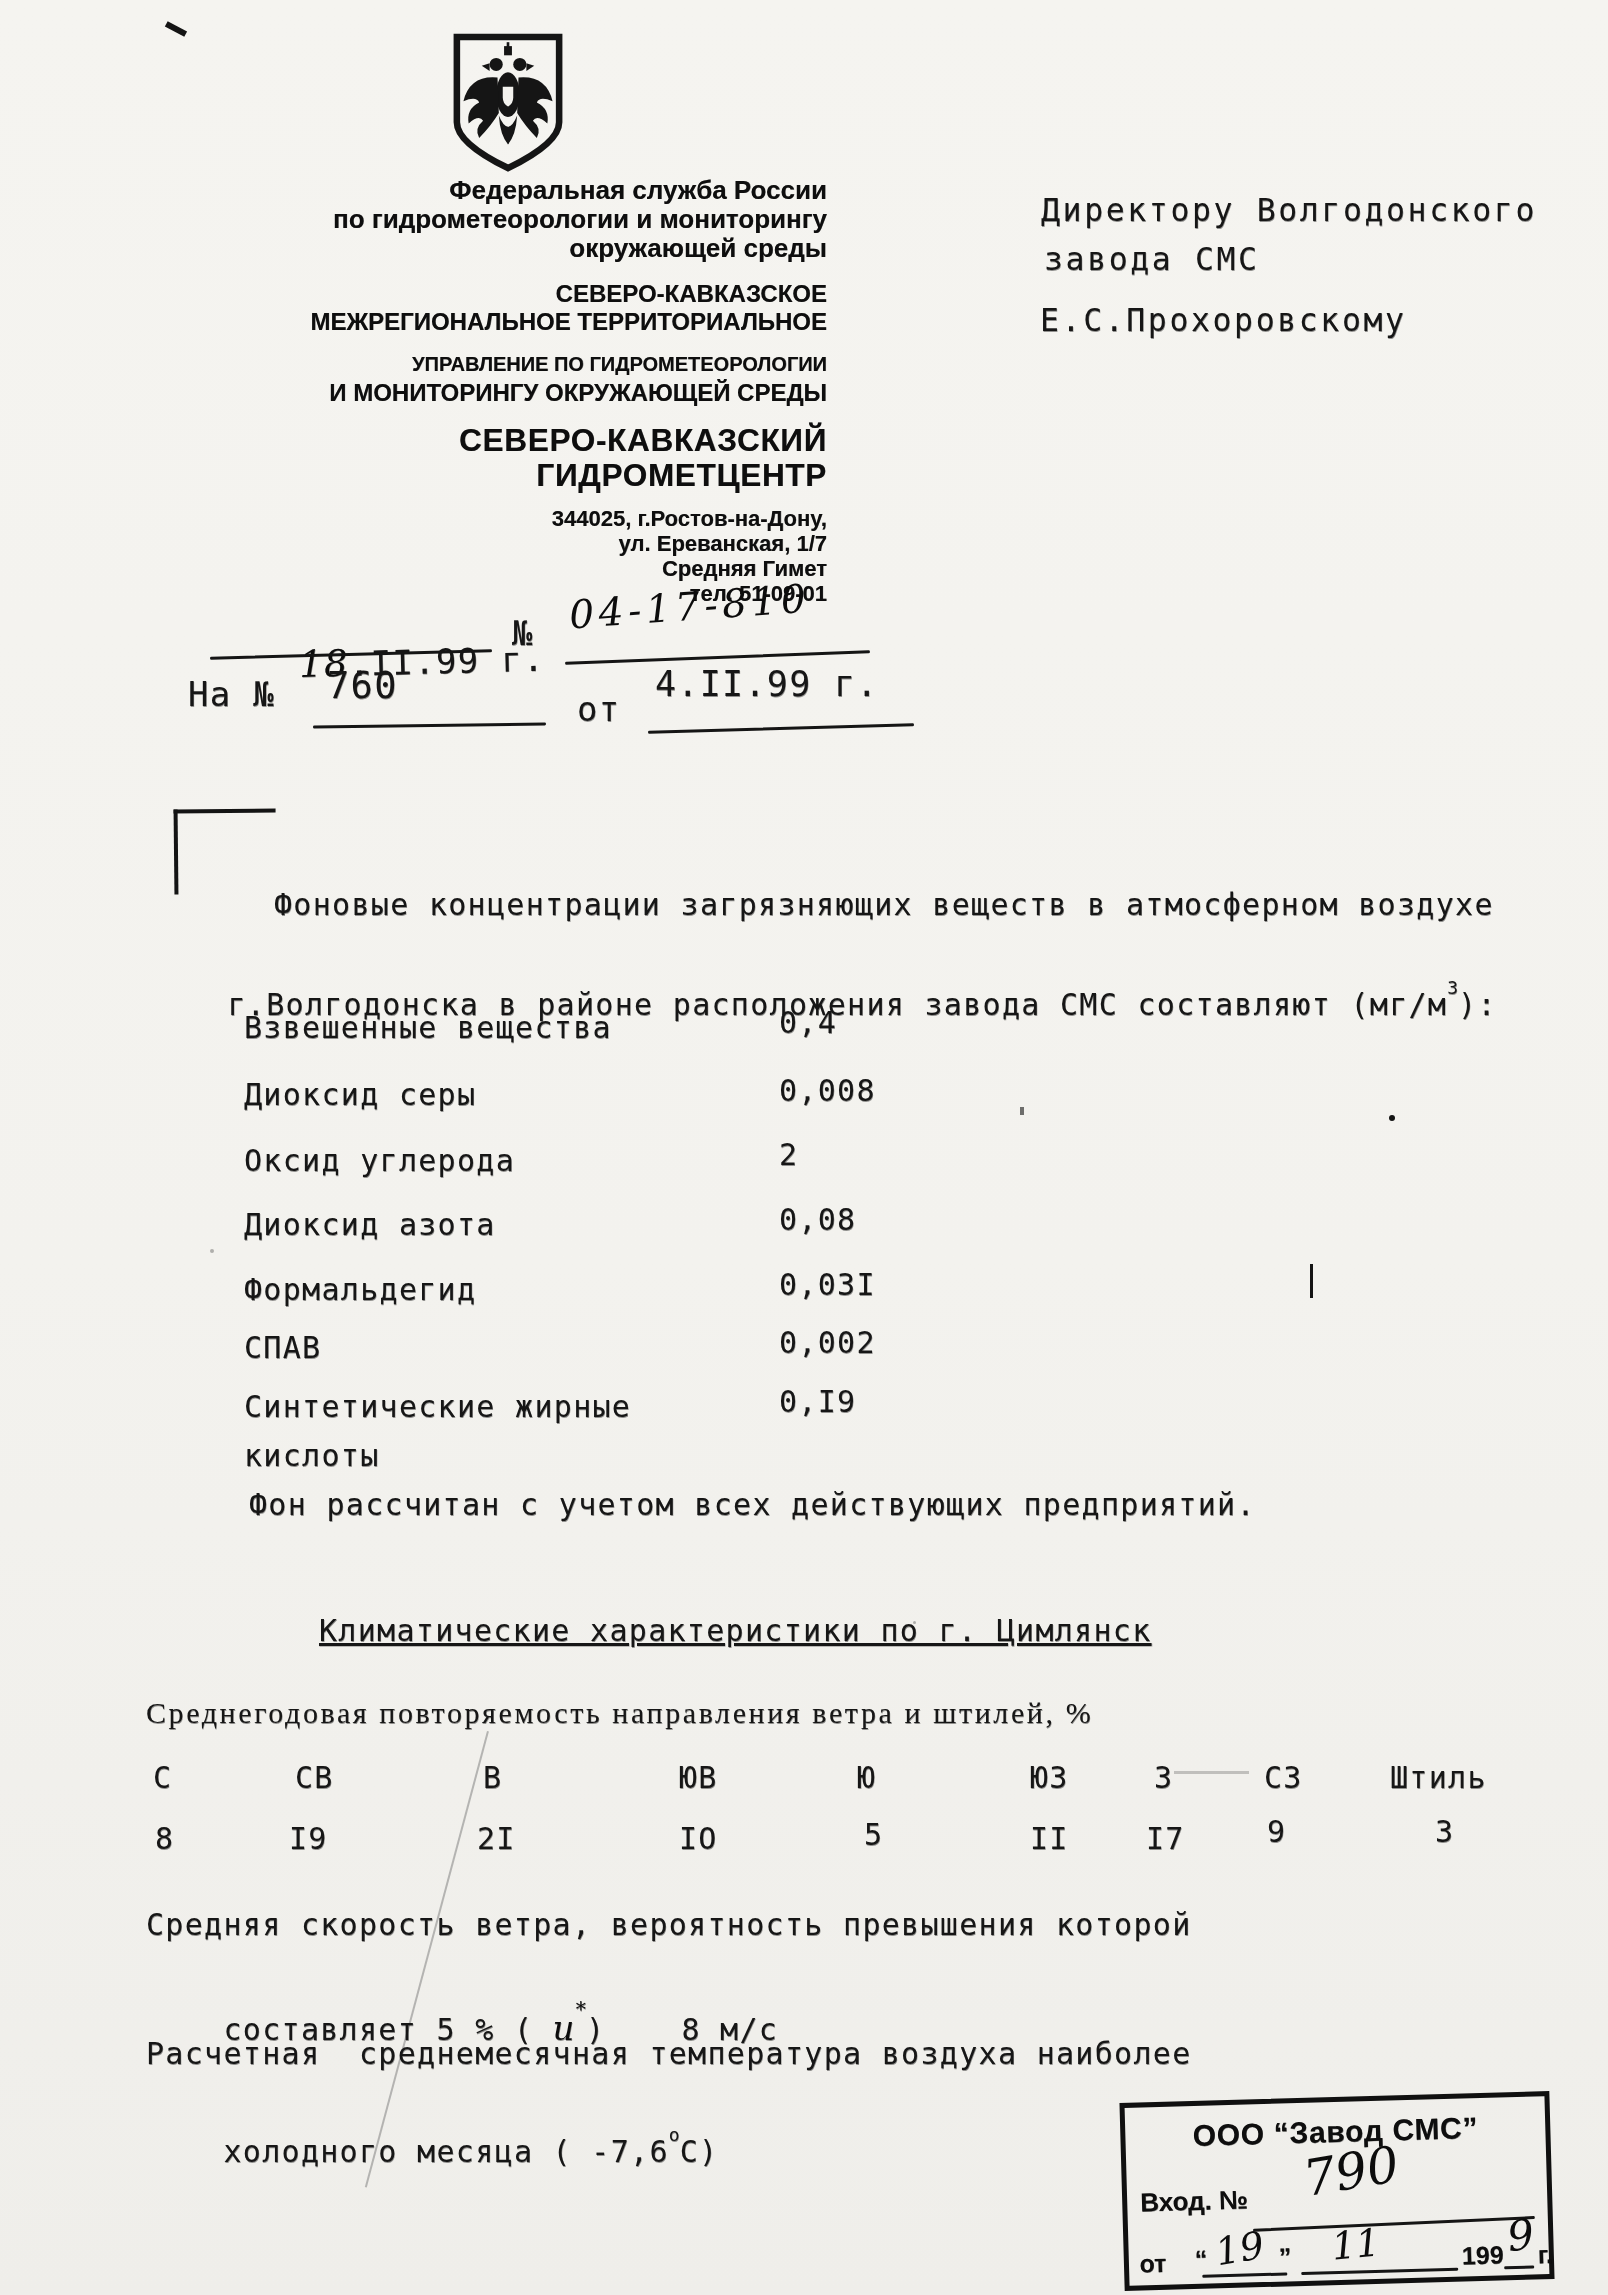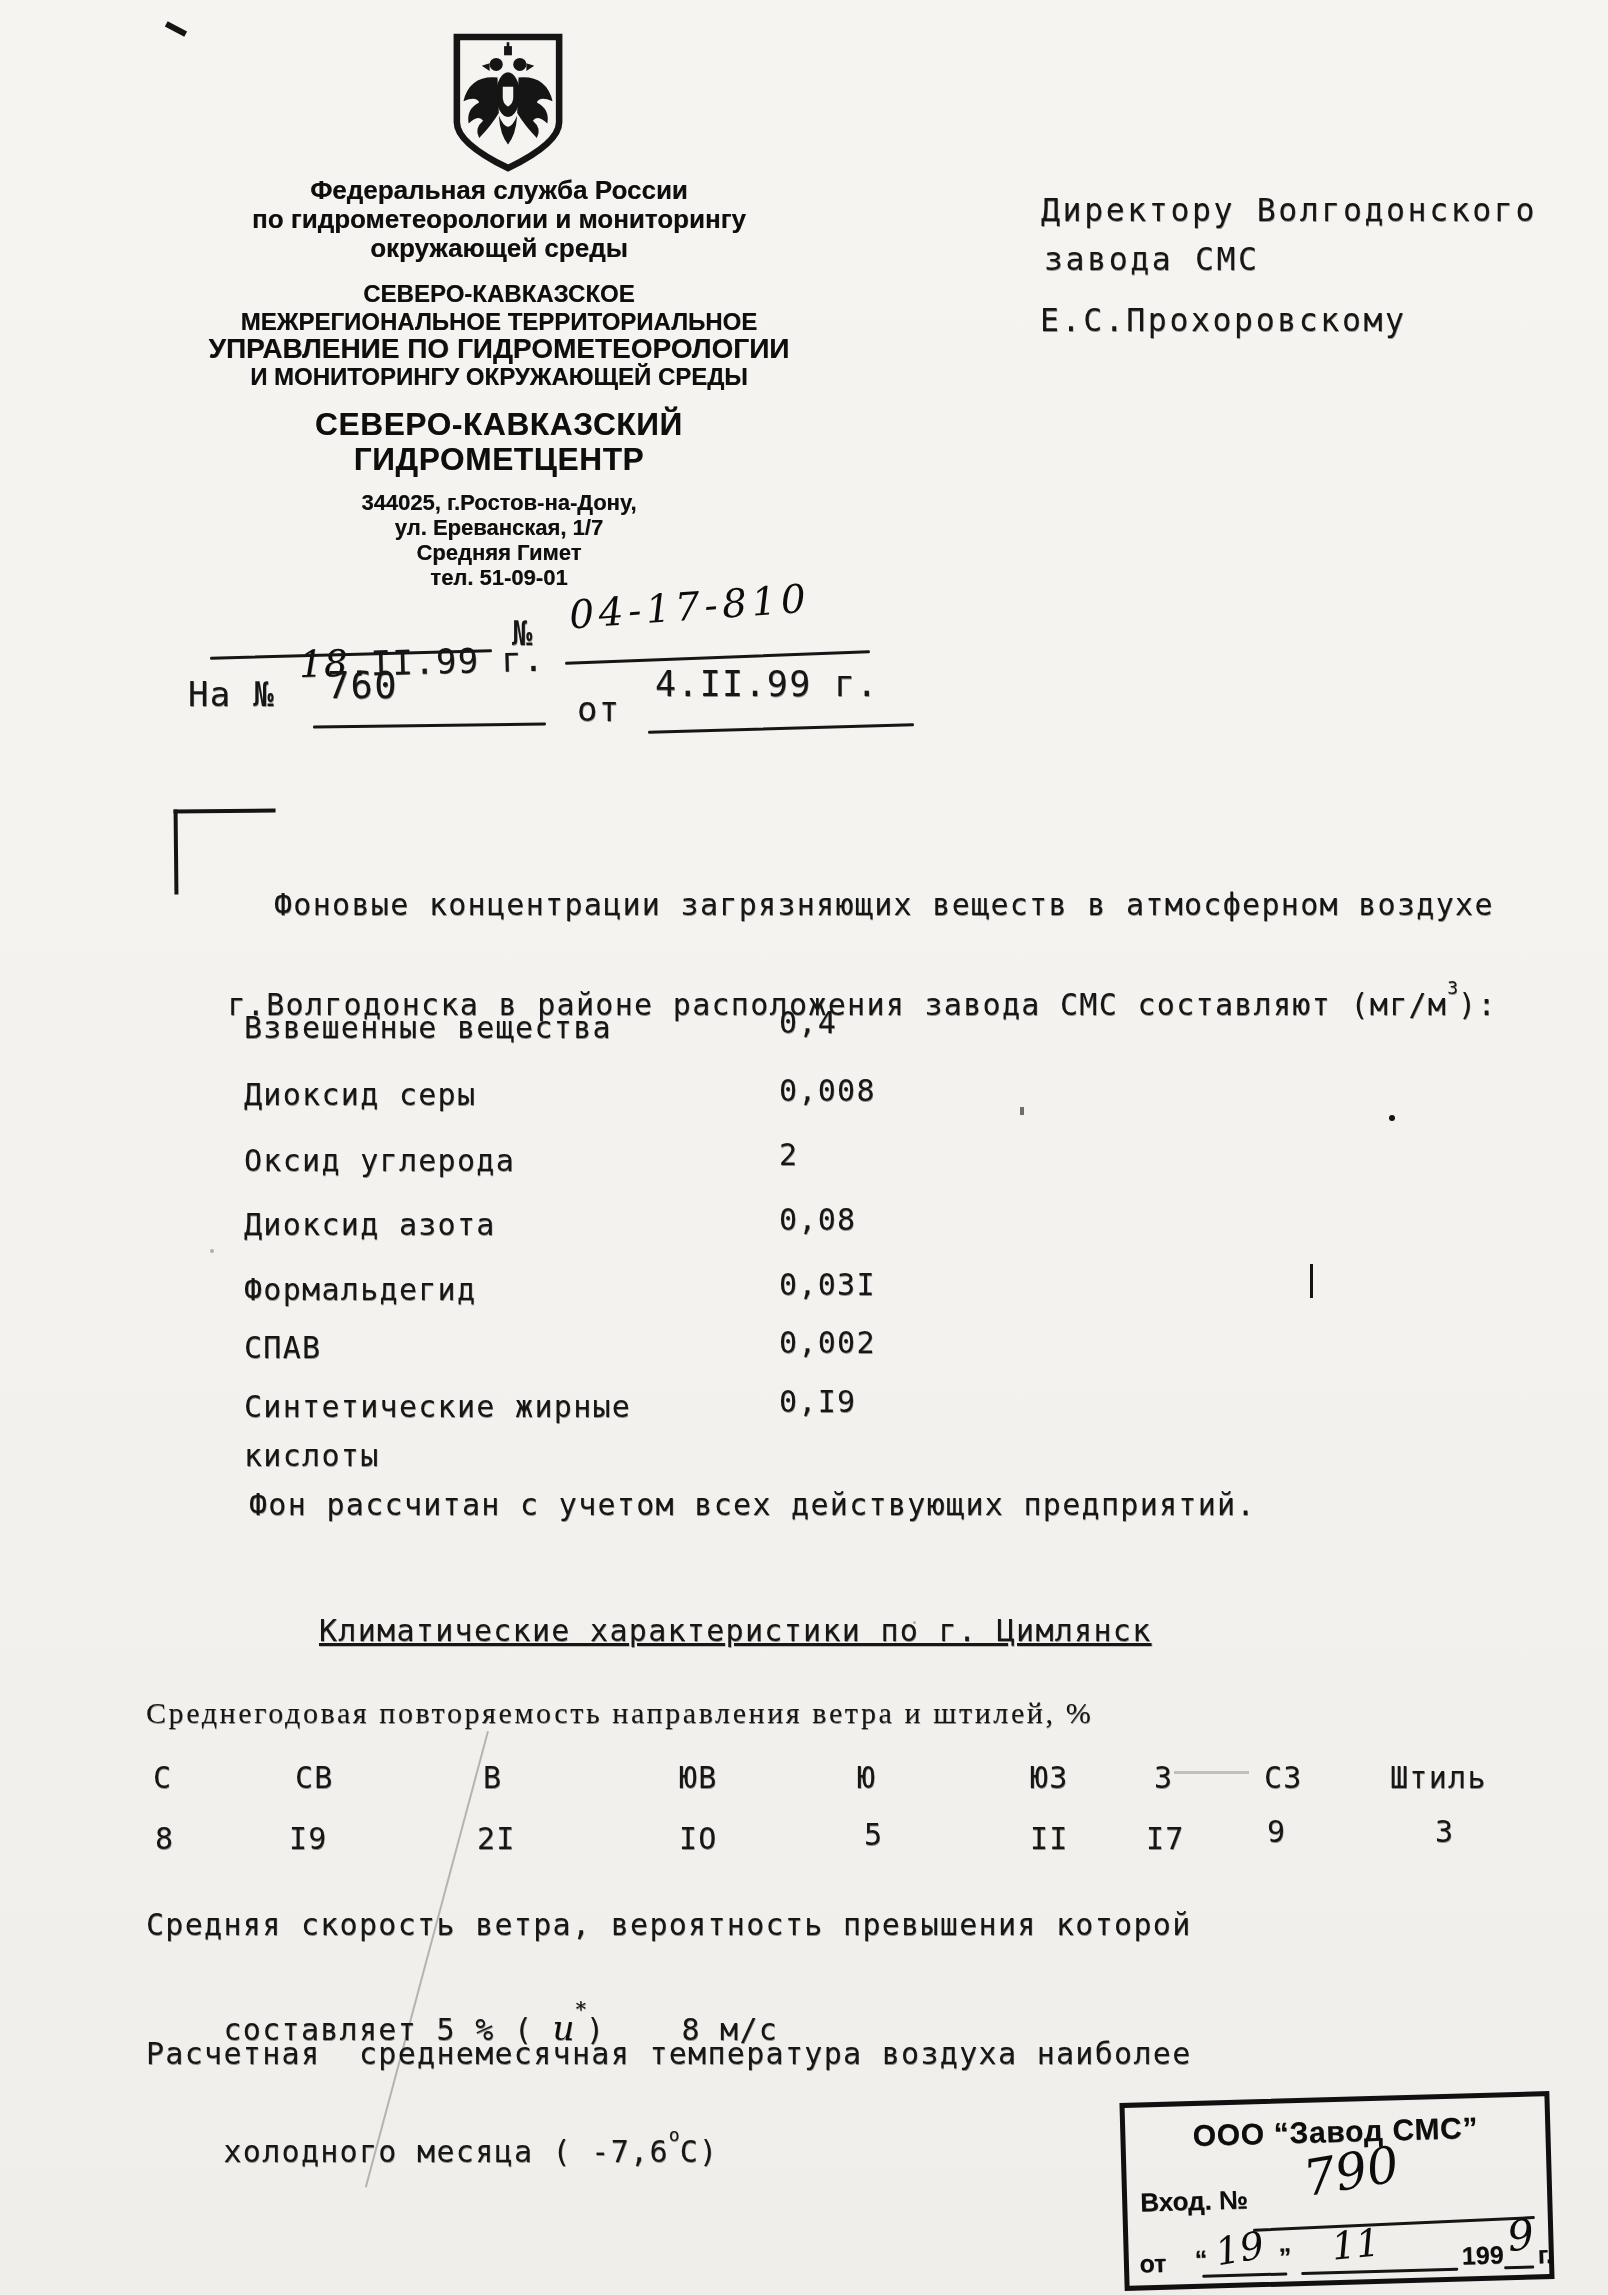--- a/index.html
+++ b/index.html
@@ -47,28 +47,28 @@
       <path d="M31 23 l-6 2 6 4 z"></path>
       <path d="M59 23 l6 2 -6 4 z"></path>
       <ellipse cx="45" cy="47" rx="9" ry="17"></ellipse>
       <path d="M37 34 Q16 32 11 52 Q21 48 23 53 Q13 58 15 69 Q23 62 26 67 Q19 73 23 80 Q32 71 38 61 Z"></path>
       <path d="M53 34 Q74 32 79 52 Q69 48 67 53 Q77 58 75 69 Q67 62 64 67 Q71 73 67 80 Q58 71 52 61 Z"></path>
       <path d="M38 63 Q45 80 52 63 Q51 78 45 85 Q39 78 38 63 Z"></path>
     </g>
     <path d="M41 41 h8 v8 q0 5 -4 7 q-4 -2 -4 -7 z" fill="#f3f2ee"></path>
   </svg>
 
-  <div class="abs" style="left:171px;top:176px;width:656px;text-align:center;">
+  <div class="abs" style="left:171px;top:176px;width:656px;text-align:right;">
     <div class="lh" style="font-size:26px;line-height:29px;">Федеральная служба России</div>
     <div class="lh" style="font-size:26px;line-height:29px;">по гидрометеорологии и мониторингу</div>
     <div class="lh" style="font-size:26px;line-height:29px;">окружающей среды</div>
     <div style="height:17px;"></div>
     <div class="lh" style="font-size:24px;line-height:27.5px;">СЕВЕРО-КАВКАЗСКОЕ</div>
     <div class="lh" style="font-size:24px;line-height:27.5px;">МЕЖРЕГИОНАЛЬНОЕ  ТЕРРИТОРИАЛЬНОЕ</div>
-    <div class="lh" style="font-size:28px;line-height:27.5px;">УПРАВЛЕНИЕ  ПО ГИДРОМЕТЕОРОЛОГИИ</div>
+    <div class="lh" style="font-size:20px;line-height:27.5px;margin-top:16px;">УПРАВЛЕНИЕ  ПО ГИДРОМЕТЕОРОЛОГИИ</div>
     <div class="lh" style="font-size:24px;line-height:27.5px;">И МОНИТОРИНГУ  ОКРУЖАЮЩЕЙ СРЕДЫ</div>
     <div style="height:17px;"></div>
     <div class="lh" style="font-size:31.5px;line-height:35px;letter-spacing:0.7px;">СЕВЕРО-КАВКАЗСКИЙ</div>
     <div class="lh" style="font-size:31.5px;line-height:35px;letter-spacing:0.7px;">ГИДРОМЕТЦЕНТР</div>
     <div style="height:13px;"></div>
     <div class="lh" style="font-size:22px;line-height:25px;">344025, г.Ростов-на-Дону,</div>
     <div class="lh" style="font-size:22px;line-height:25px;">ул. Ереванская, 1/7</div>
     <div class="lh" style="font-size:22px;line-height:25px;">Средняя Гимет</div>
     <div class="lh" style="font-size:22px;line-height:25px;">тел. 51-09-01</div>
   </div>

